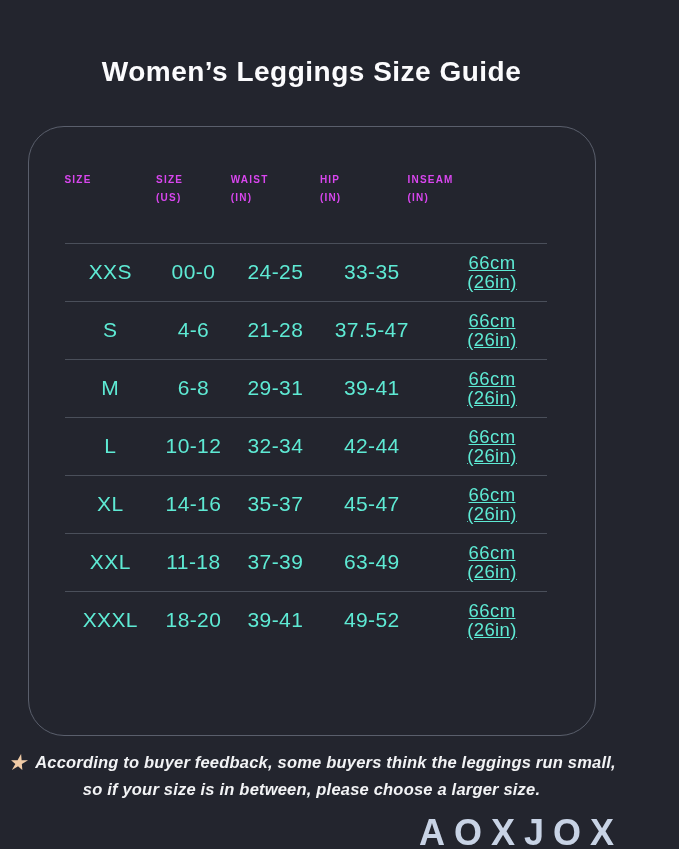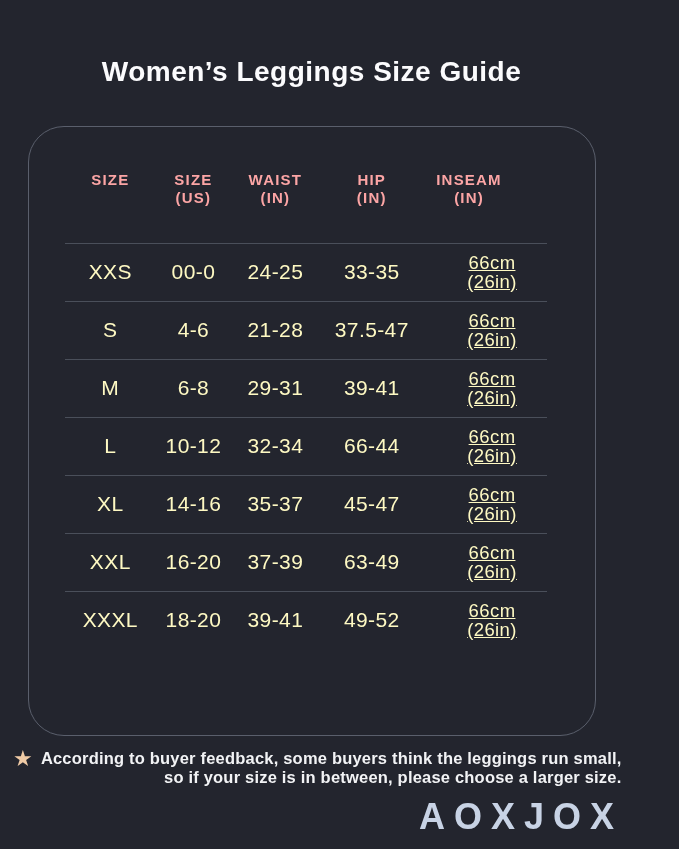--- a/index.html
+++ b/index.html
@@ -47,57 +47,58 @@
     width: 482px;
   }
   col.c1 { width: 19%; }
   col.c2 { width: 15.5%; }
   col.c3 { width: 18.5%; }
   col.c4 { width: 21.5%; }
   col.c5 { width: 25.5%; }
   thead tr { height: 72px; }
   thead th {
     vertical-align: top;
-    text-align: center;
-    font-size: 15px;
+    text-align: left;
+    font-size: 10px;
     font-weight: bold;
     letter-spacing: 1.2px;
-    color: #fca5a5;
+    color: #d946ef;
     padding: 0;
   }
   thead th .hwrap { display: inline-block; }
   thead th:last-child .hwrap { position: relative; left: -16px; }
   thead th span { display: block; line-height: 18px; }
   tbody tr {
     height: 58px;
     border-top: 1px solid #4a4f5a;
   }
   tbody td {
     text-align: center;
     vertical-align: middle;
     font-size: 21px;
     letter-spacing: 0.4px;
-    color: #fef9c3;
+    color: #5eead4;
     padding: 0;
   }
   td.inseam {
     font-size: 18.5px;
     padding-left: 14px;
     text-decoration: underline;
   }
   td.inseam span { display: block; line-height: 19px; }
   .note {
     margin: 13px auto 0 auto;
     width: 620px;
-    text-align: right;
+    text-align: center;
     font-size: 16.5px;
     font-weight: bold;
-    line-height: 18px;
+    line-height: 26px;
     letter-spacing: 0.2px;
     color: #f2f3f5;
+    font-style: italic;
   }
   .note .star {
     color: #f0cba6;
     font-size: 22px;
     vertical-align: -2px;
     margin-right: 8px;
     font-weight: normal;
   }
   .brand {
     margin-top: 10px;
@@ -186,39 +187,39 @@
     <td>39-41</td>
     <td class="inseam">
       <span>66cm</span>
       <span>(26in)</span>
     </td>
   </tr>
           <tr>
     <td>L</td>
     <td>10-12</td>
     <td>32-34</td>
-    <td>66-44</td>
+    <td>42-44</td>
     <td class="inseam">
       <span>66cm</span>
       <span>(26in)</span>
     </td>
   </tr>
           <tr>
     <td>XL</td>
     <td>14-16</td>
     <td>35-37</td>
     <td>45-47</td>
     <td class="inseam">
       <span>66cm</span>
       <span>(26in)</span>
     </td>
   </tr>
           <tr>
     <td>XXL</td>
-    <td>16-20</td>
+    <td>11-18</td>
     <td>37-39</td>
     <td>63-49</td>
     <td class="inseam">
       <span>66cm</span>
       <span>(26in)</span>
     </td>
   </tr>
           <tr>
     <td>XXXL</td>
     <td>18-20</td>

